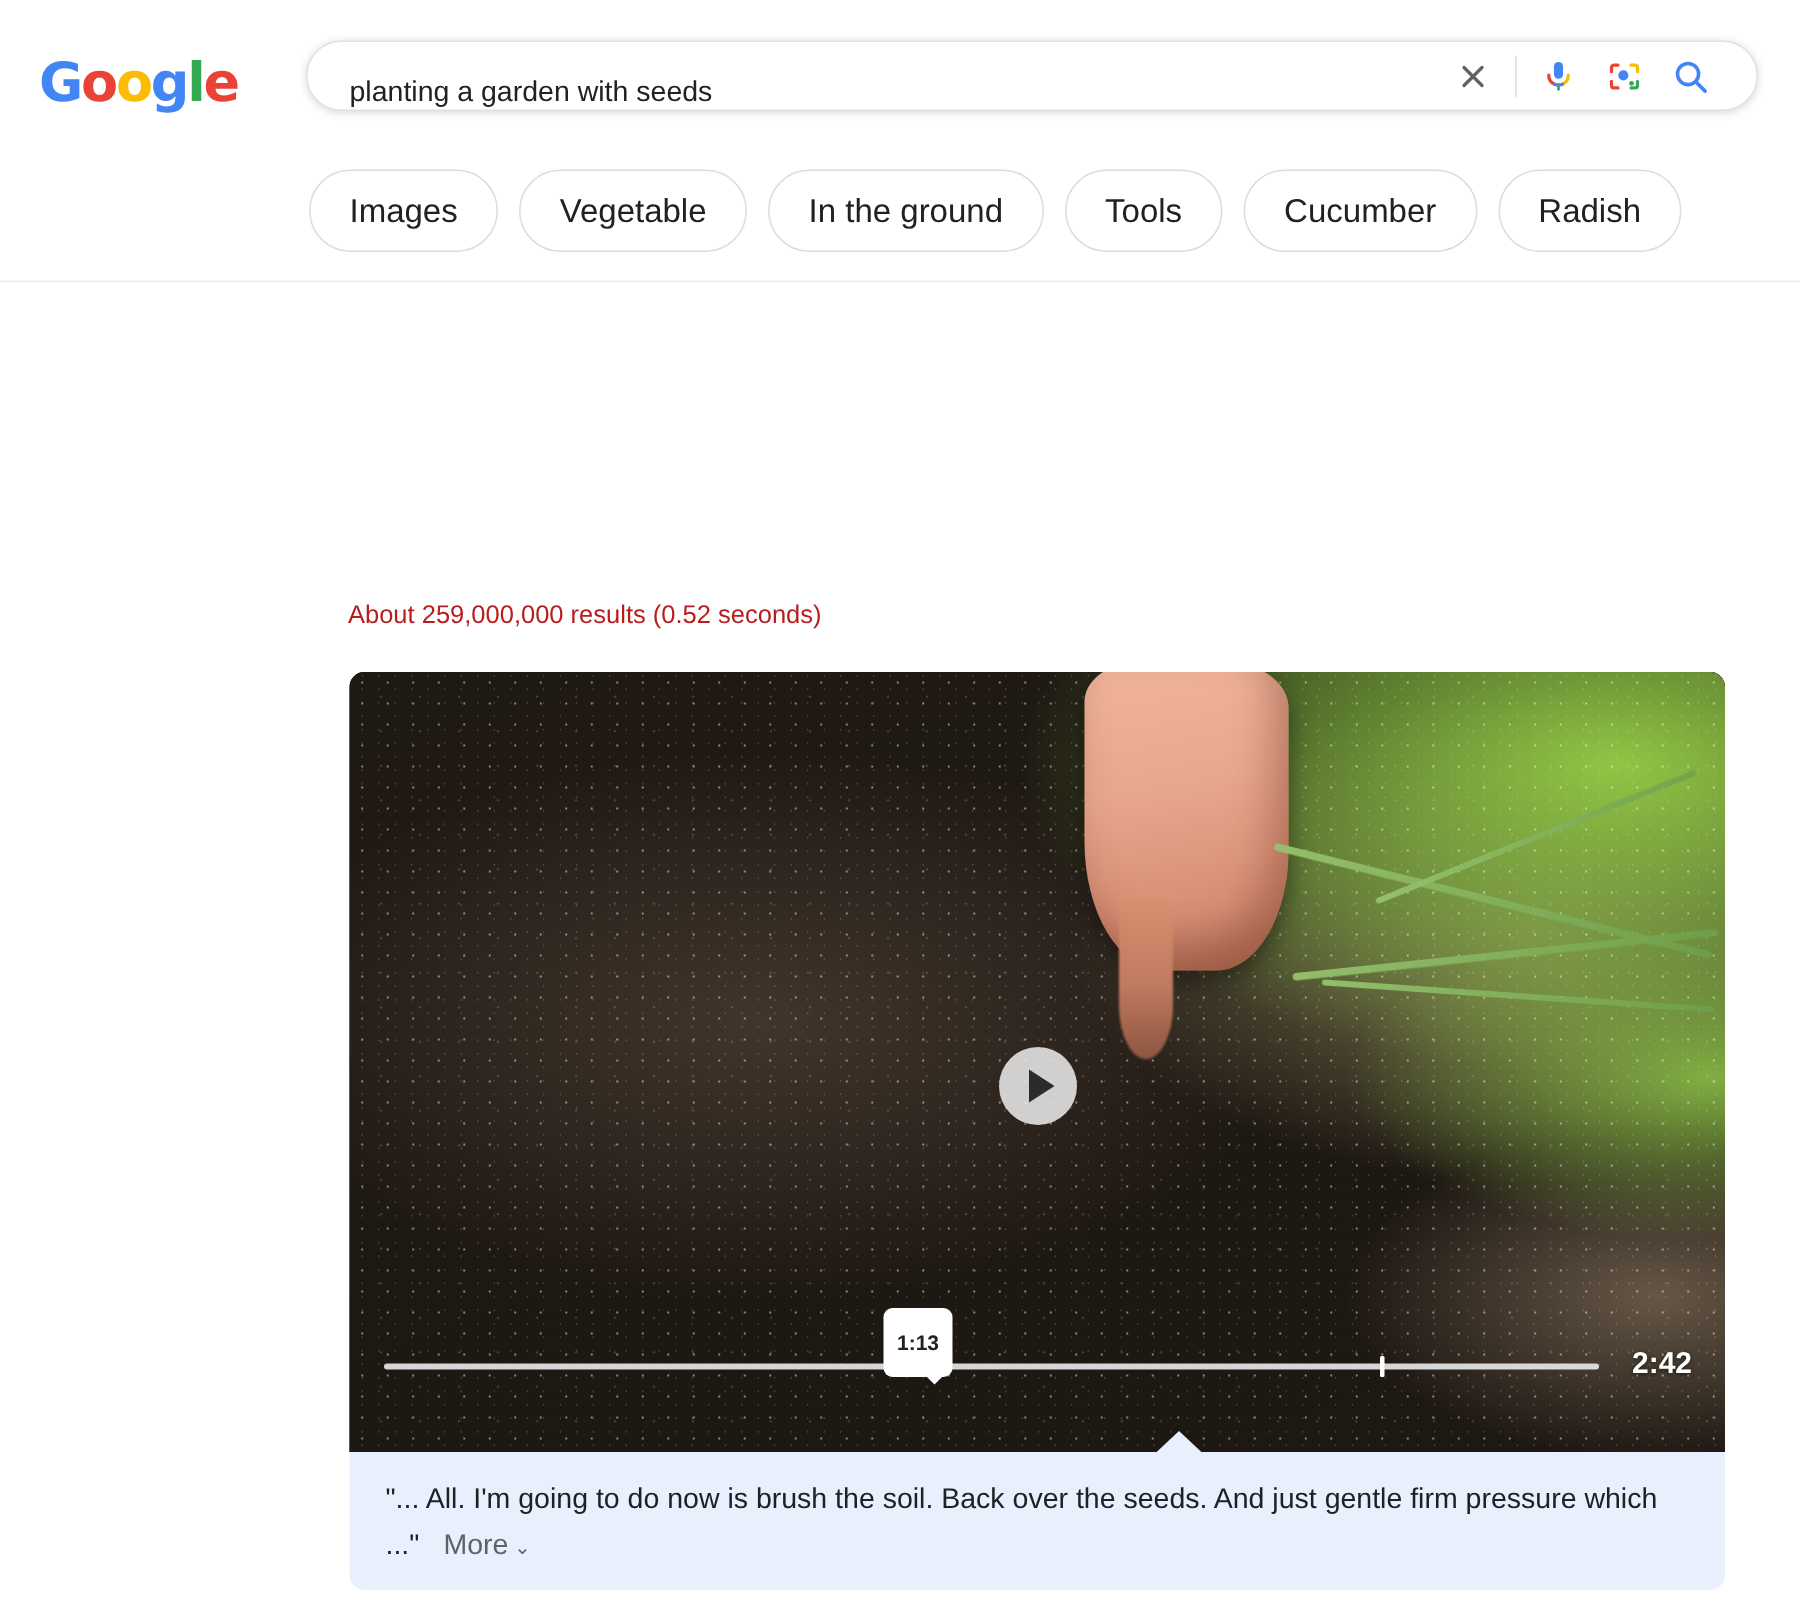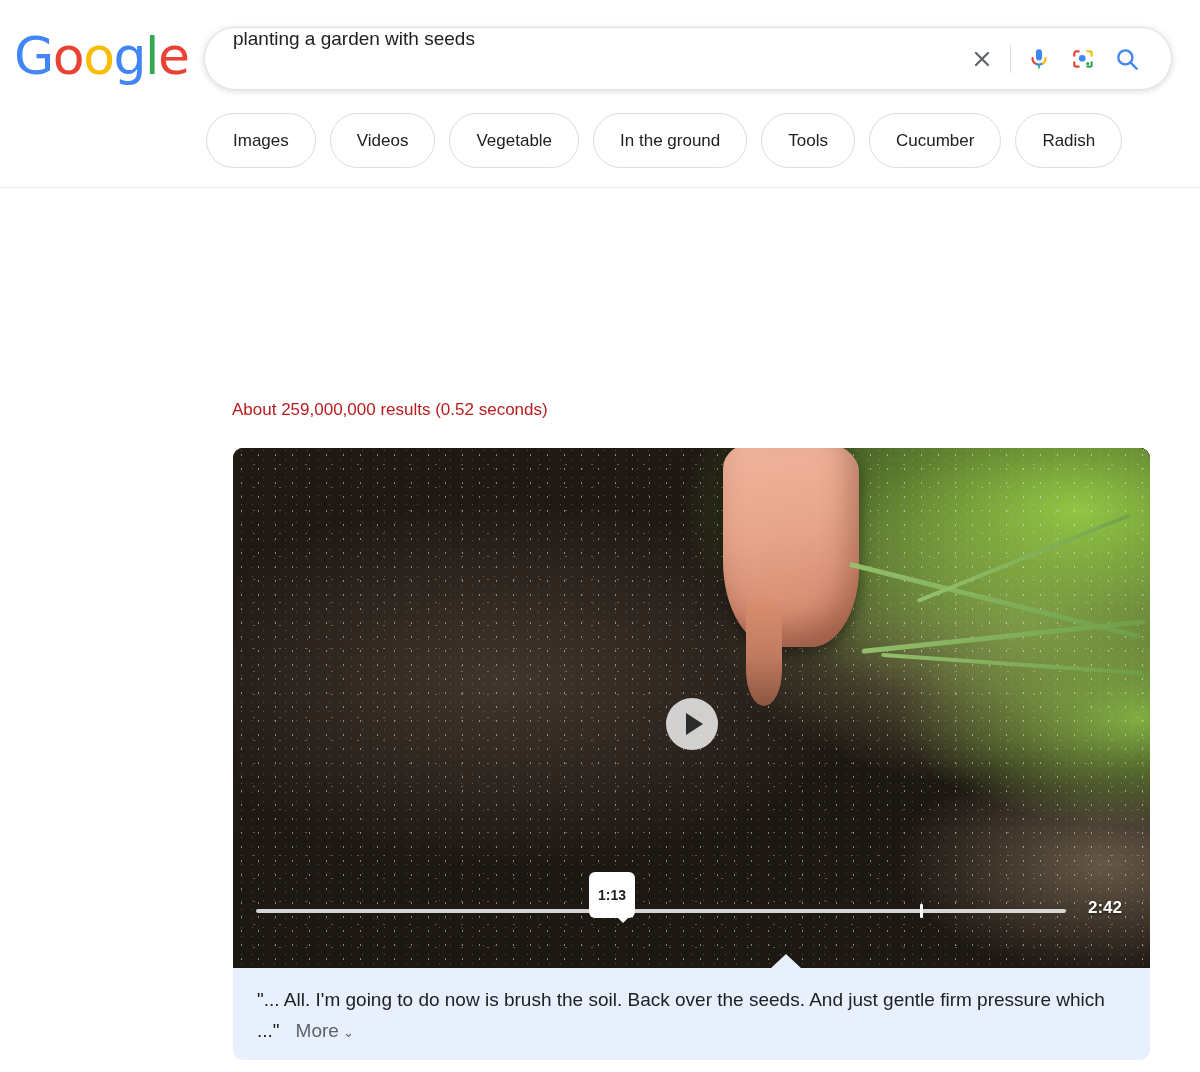--- a/index.html
+++ b/index.html
@@ -8,36 +8,36 @@
     width: 1200px; height: 1072px;
     background: #ffffff;
     font-family: "Liberation Sans", sans-serif;
     overflow: hidden;
   }
   .page { position: relative; width: 1200px; height: 1072px; background:#fff; }
 
   
   .header { position: relative; height: 188px; }
   .logo {
-    position: absolute; left: 14px; top: 34px;
-    font-size: 52px; line-height: 44px; letter-spacing: -1.5px;
-    font-family: "DejaVu Sans", sans-serif; font-weight: 400;
+    position: absolute; left: 26px; top: 34px;
+    font-size: 36px; line-height: 44px; letter-spacing: -1.5px;
+    font-family: "DejaVu Sans", sans-serif; font-weight: 700;
     user-select: none;
   }
   .logo span { display:inline-block; }
   .l-b { color:#4285F4; } .l-r { color:#EA4335; } .l-y { color:#FBBC05; } .l-g { color:#34A853; }
 
   
   .searchbox {
     position: absolute; left: 204px; top: 27px;
-    width: 968px; height: 63px;
+    width: 968px; height: 47px;
     border: 1px solid #dfe1e5; border-radius: 32px;
     background: #fff;
     box-shadow: 0 1px 6px rgba(32,33,36,.18);
-    display: flex; align-items: flex-start;
+    display: flex; align-items: flex-end;
   }
   .search-input {
     flex: 1; border: none; outline: none; background: transparent;
     font-size: 19px; color: #202124; padding: 0 0 0 28px;
     font-family: "Liberation Sans", sans-serif;
   }
   .sb-icons { display: flex; align-items: center; height: 100%; padding-right: 22px; }
   .icon-btn {
     width: 44px; height: 44px; display: flex; align-items: center; justify-content: center;
     cursor: pointer; background: none; border: none; padding: 0;
@@ -46,21 +46,21 @@
 
   
   .chips {
     position: absolute; left: 206px; top: 113px;
     display: flex; gap: 14px; white-space: nowrap;
   }
   .chip {
     height: 55px; padding: 0 26px;
     border: 1px solid #dadce0; border-radius: 28px;
     display: flex; align-items: center; justify-content: center;
-    font-size: 17px; color: #202124; background: #fff; cursor: pointer;
+    font-size: 22px; color: #202124; background: #fff; cursor: pointer;
   }
   .header-rule {
     position: absolute; left: 0; top: 187px; width: 1200px; height: 1px; background: #ebebeb;
   }
 
   
   .results { position: relative; }
   .results-count {
     position: absolute; left: 232px; top: 212px;
     font-size: 17px; color: #b91c1c;
@@ -151,21 +151,21 @@
     background: #fff; color: #202124; font-size: 14px; font-weight: 700;
     padding: 15px 9px; border-radius: 6px; white-space: nowrap;
   }
   .p-tip::after {
     content: ""; position: absolute; left: 28px; bottom: -5px;
     border-left: 6px solid transparent; border-right: 6px solid transparent;
     border-top: 6px solid #fff;
   }
   .p-duration {
     position: absolute; left: 855px; top: 18px;
-    color: #fff; font-size: 17px; font-weight: 700;
+    color: #fff; font-size: 20px; font-weight: 700;
     text-shadow: 0 1px 3px rgba(0,0,0,.6);
   }
 
   
   .transcript {
     position: absolute; left: 233px; top: 780px;
     width: 917px; height: 92px;
     background: #e8f0fe; border-radius: 0 0 10px 10px;
     padding: 16px 24px 0 24px;
   }
@@ -233,21 +233,20 @@
           <svg width="26" height="26" viewBox="0 0 24 24" aria-hidden="true">
             <circle cx="10.5" cy="10.5" r="6.5" stroke="#4285F4" stroke-width="2.2" fill="none"></circle>
             <path d="M15.3 15.3 L21 21" stroke="#4285F4" stroke-width="2.2" stroke-linecap="round"></path>
           </svg>
         </button>
       </div>
     </div>
 
     <div class="chips">
       <div class="chip">Images</div>
-      <div class="chip">Videos</div>
       <div class="chip">Vegetable</div>
       <div class="chip">In the ground</div>
       <div class="chip">Tools</div>
       <div class="chip">Cucumber</div>
       <div class="chip">Radish</div>
     </div>
 
     <div class="header-rule"></div>
   </div>
 

